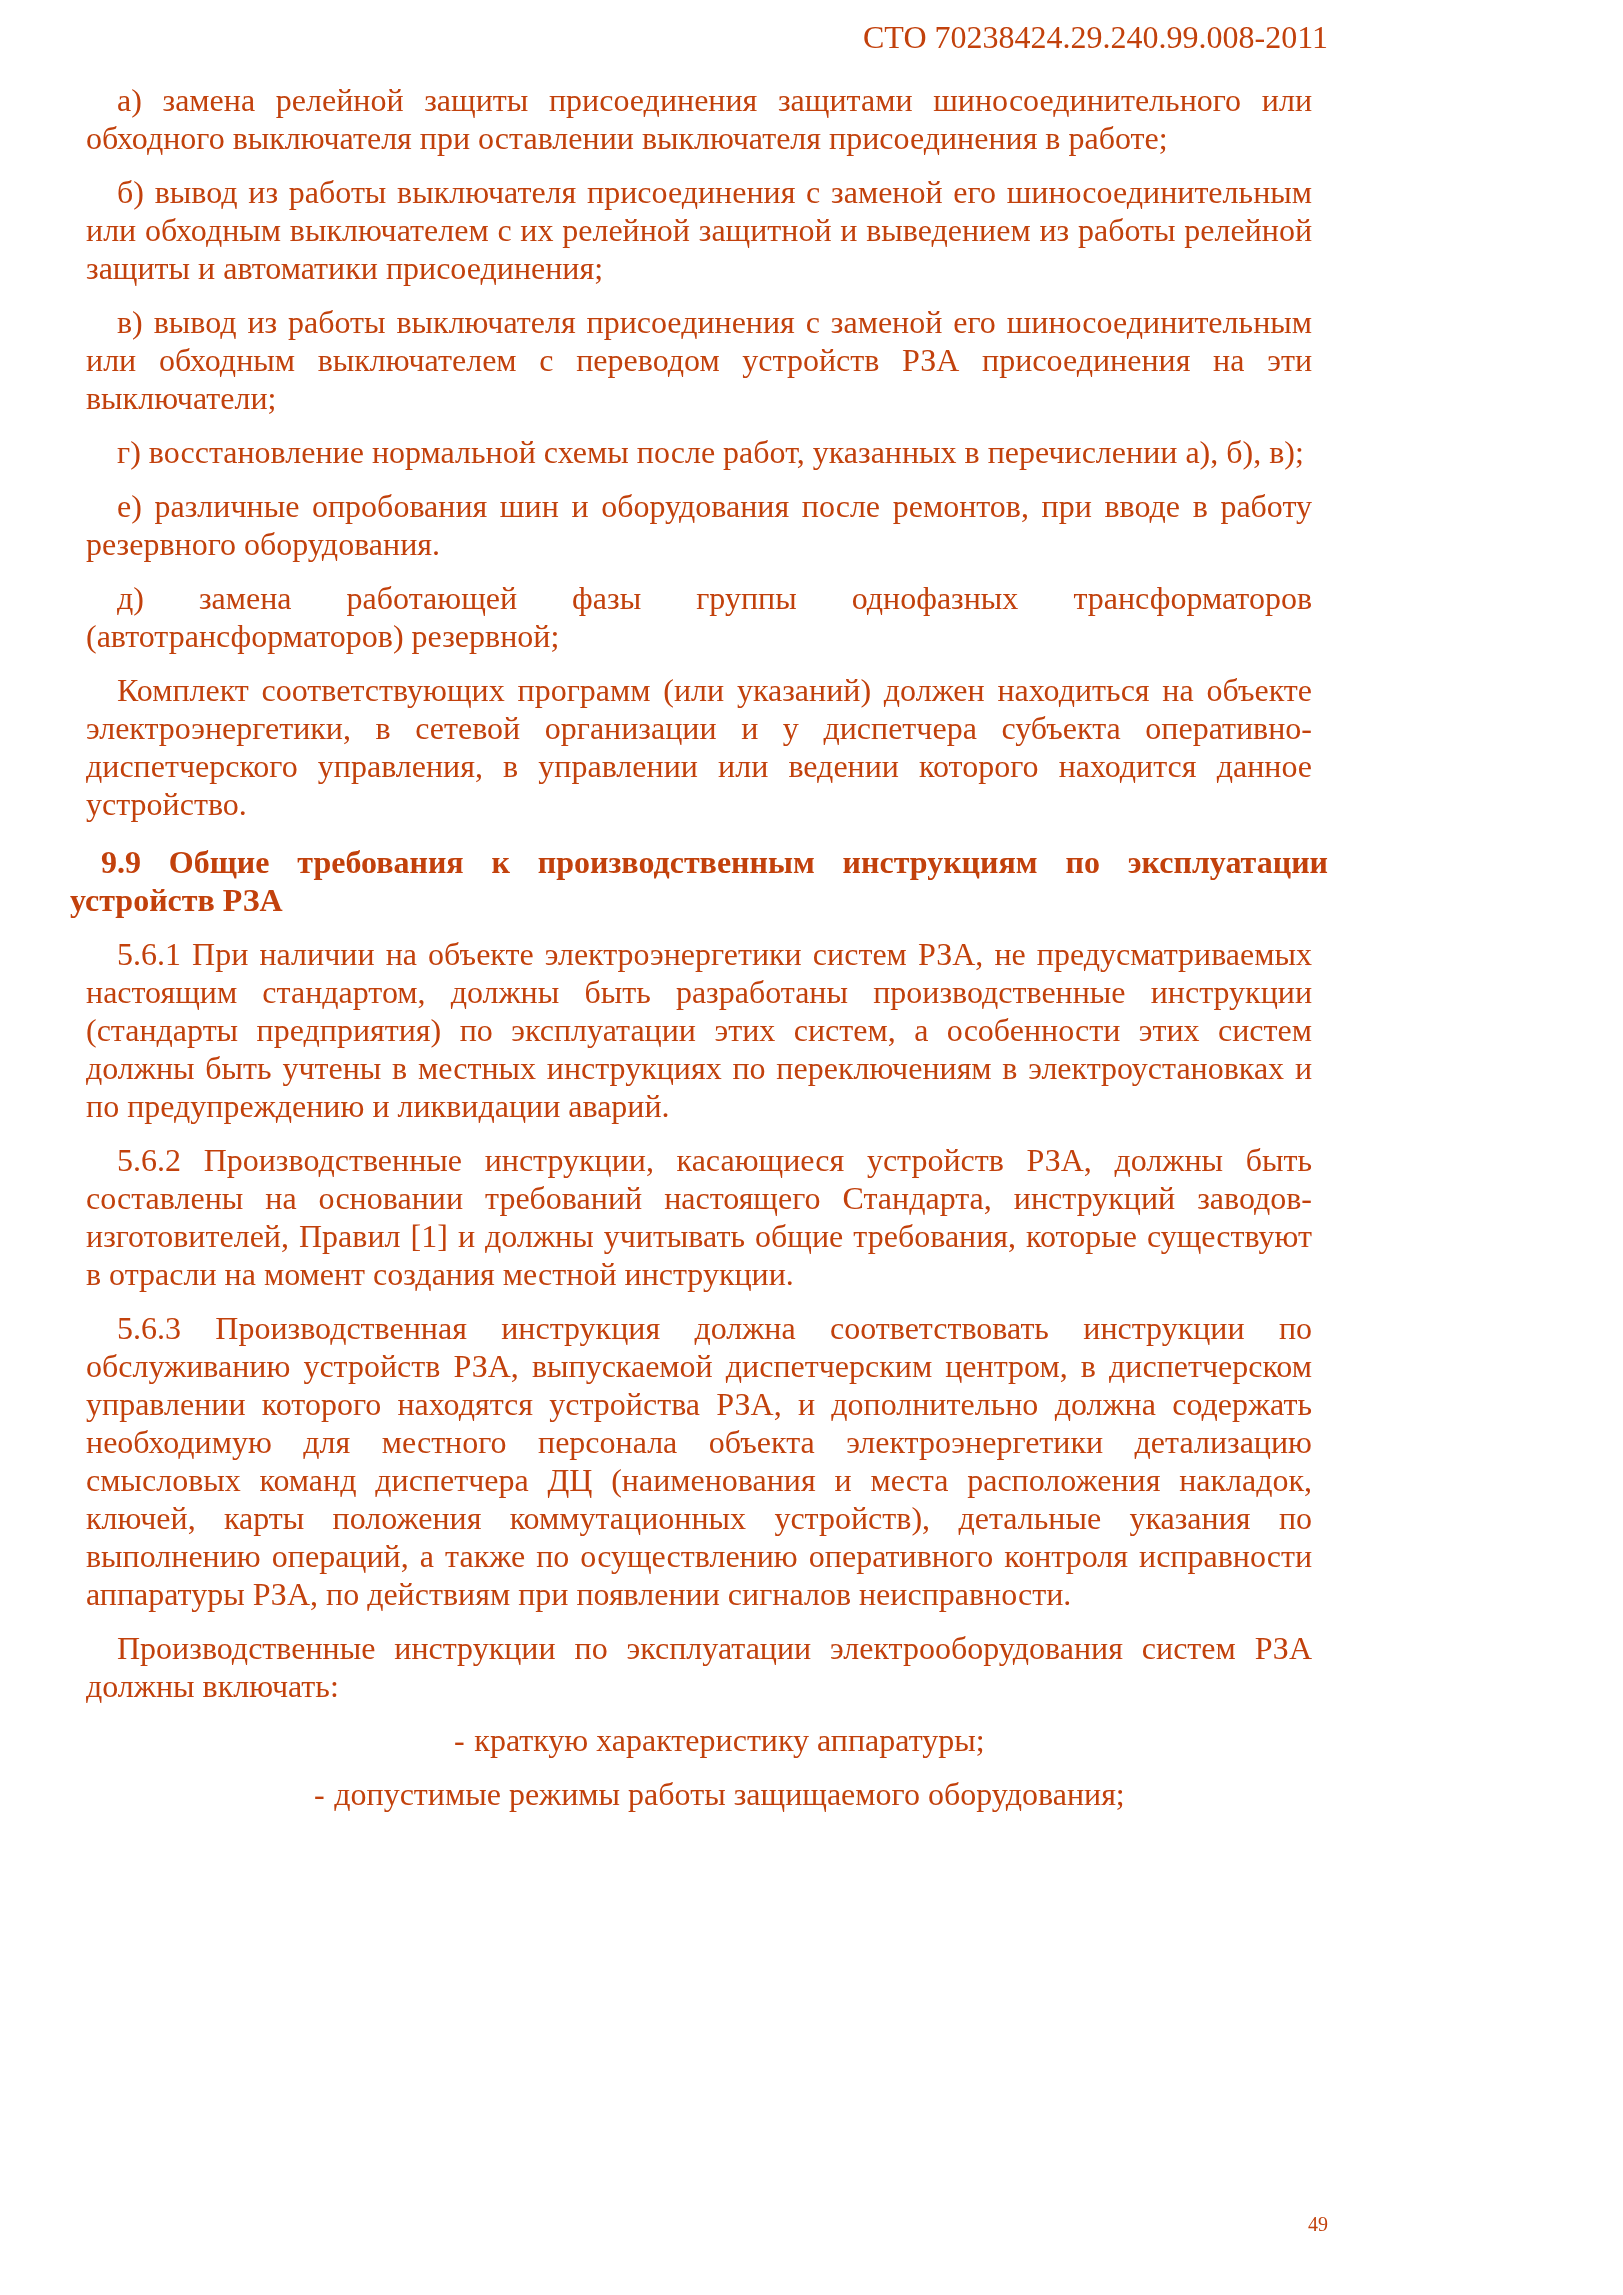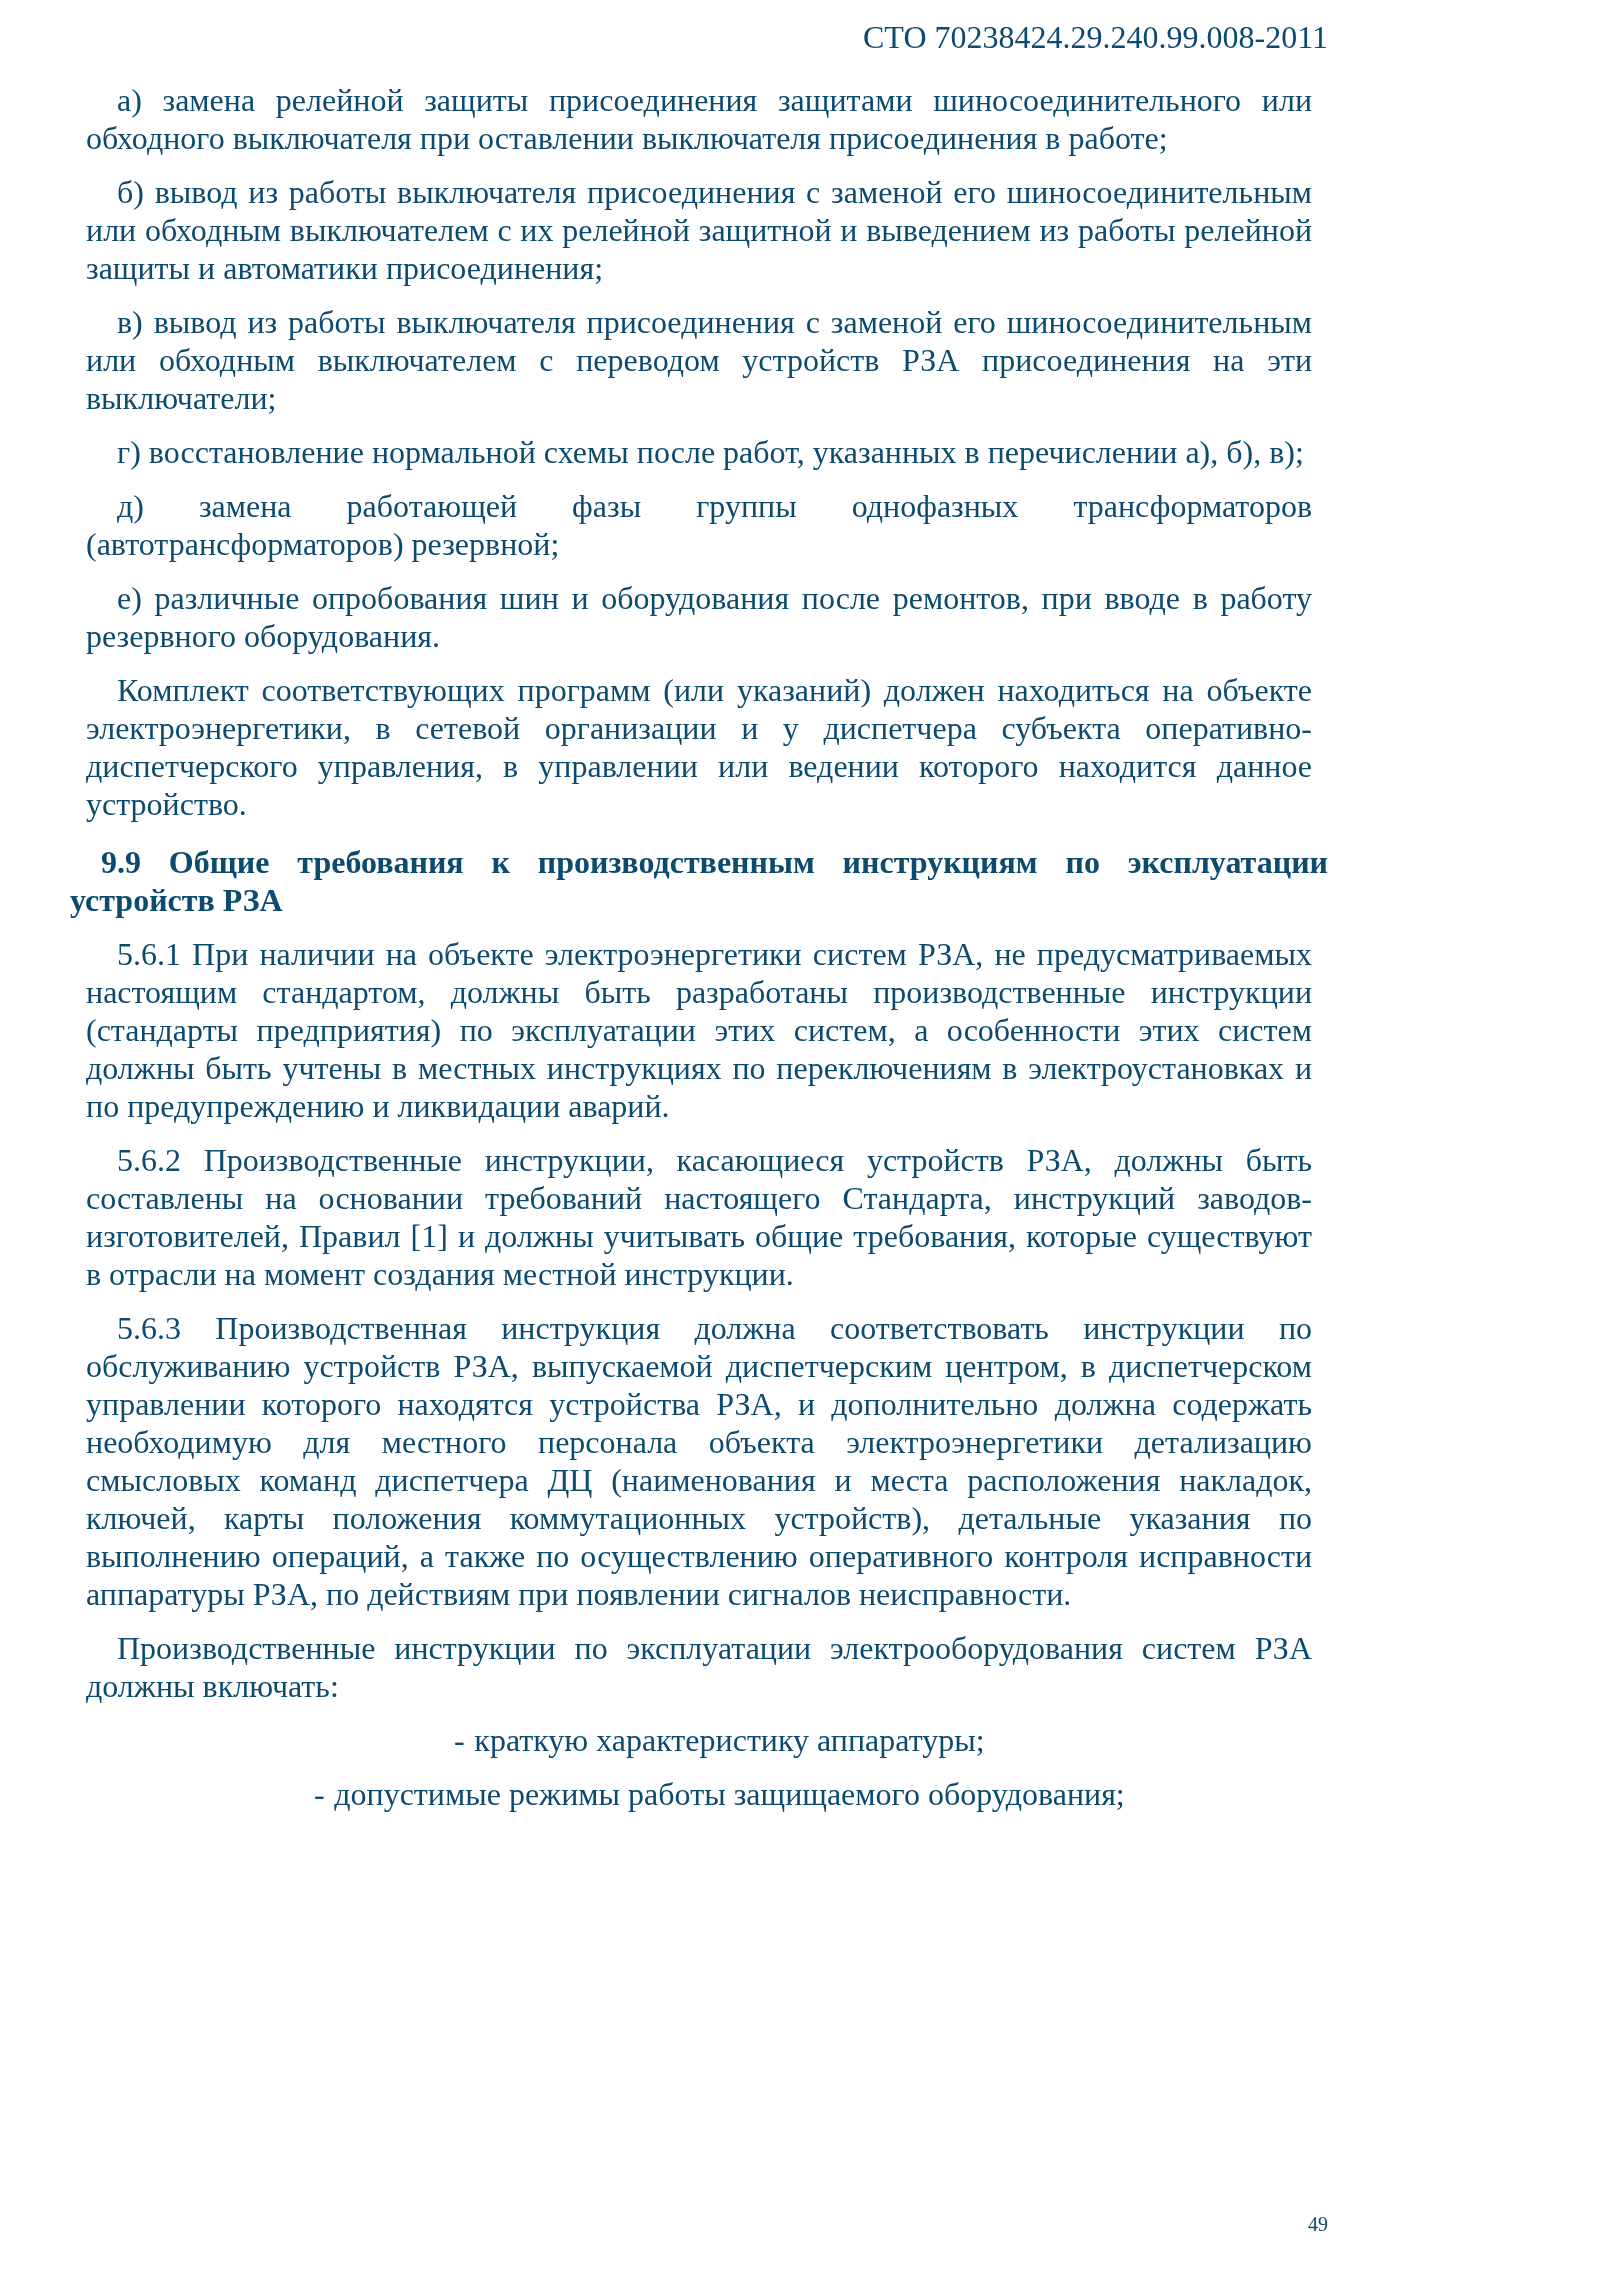--- a/index.html
+++ b/index.html
@@ -5,21 +5,21 @@
   html, body {
     margin: 0;
     padding: 0;
     background: #ffffff;
   }
   .page {
     position: relative;
     width: 1623px;
     height: 2295px;
     background: #ffffff;
-    color: #0c4a6e;
+    color: #c2410c;
     font-family: "Liberation Serif", "DejaVu Serif", serif;
     font-size: 32px;
     line-height: 38px;
     box-sizing: border-box;
     padding: 18.3px 295px 0 70px;
     overflow: hidden;
   }
   .doc-header {
     text-align: right;
     margin: 0 0 25px 0;
@@ -58,22 +58,22 @@
 <body>
 
 <div class="page">
   <div class="doc-header">СТО 70238424.29.240.99.008-2011</div>
 
   <div class="content">
       <p class="para">а) замена релейной защиты присоединения защитами шиносоединительного или обходного выключателя при оставлении выключателя присоединения в работе;</p>
       <p class="para">б) вывод из работы выключателя присоединения с заменой его шиносоединительным или обходным выключателем с их релейной защитной и выведением из работы релейной защиты и автоматики присоединения;</p>
       <p class="para">в) вывод из работы выключателя присоединения с заменой его шиносоединительным или обходным выключателем с переводом устройств РЗА присоединения на эти выключатели;</p>
       <p class="para">г) восстановление нормальной схемы после работ, указанных в перечислении а), б), в);</p>
+      <p class="para">е) различные опробования шин и оборудования после ремонтов, при вводе в работу резервного оборудования.</p>
       <p class="para">д) замена работающей фазы группы однофазных трансформаторов (автотрансформаторов) резервной;</p>
-      <p class="para">е) различные опробования шин и оборудования после ремонтов, при вводе в работу резервного оборудования.</p>
       <p class="para">Комплект соответствующих программ (или указаний) должен находиться на объекте электроэнергетики, в сетевой организации и у диспетчера субъекта оперативно-диспетчерского управления, в управлении или ведении которого находится данное устройство.</p>
       <p class="heading">9.9 Общие требования к производственным инструкциям по эксплуатации устройств РЗА</p>
       <p class="para">5.6.1 При наличии на объекте электроэнергетики систем РЗА, не предусматриваемых настоящим стандартом, должны быть разработаны производственные инструкции (стандарты предприятия) по эксплуатации этих систем, а особенности этих систем должны быть учтены в местных инструкциях по переключениям в электроустановках и по предупреждению и ликвидации аварий.</p>
       <p class="para">5.6.2 Производственные инструкции, касающиеся устройств РЗА, должны быть составлены на основании требований настоящего Стандарта, инструкций заводов-изготовителей, Правил [1] и должны учитывать общие требования, которые существуют в отрасли на момент создания местной инструкции.</p>
       <p class="para">5.6.3 Производственная инструкция должна соответствовать инструкции по обслуживанию устройств РЗА, выпускаемой диспетчерским центром, в диспетчерском управлении которого находятся устройства РЗА, и дополнительно должна содержать необходимую для местного персонала объекта электроэнергетики детализацию смысловых команд диспетчера ДЦ (наименования и места расположения накладок, ключей, карты положения коммутационных устройств), детальные указания по выполнению операций, а также по осуществлению оперативного контроля исправности аппаратуры РЗА, по действиям при появлении сигналов неисправности.</p>
       <p class="para">Производственные инструкции по эксплуатации электрооборудования систем РЗА должны включать:</p>
       <p class="list-item"><span class="marker">-</span><span>краткую характеристику аппаратуры;</span></p>
       <p class="list-item"><span class="marker">-</span><span>допустимые режимы работы защищаемого оборудования;</span></p>
     </div>
 

